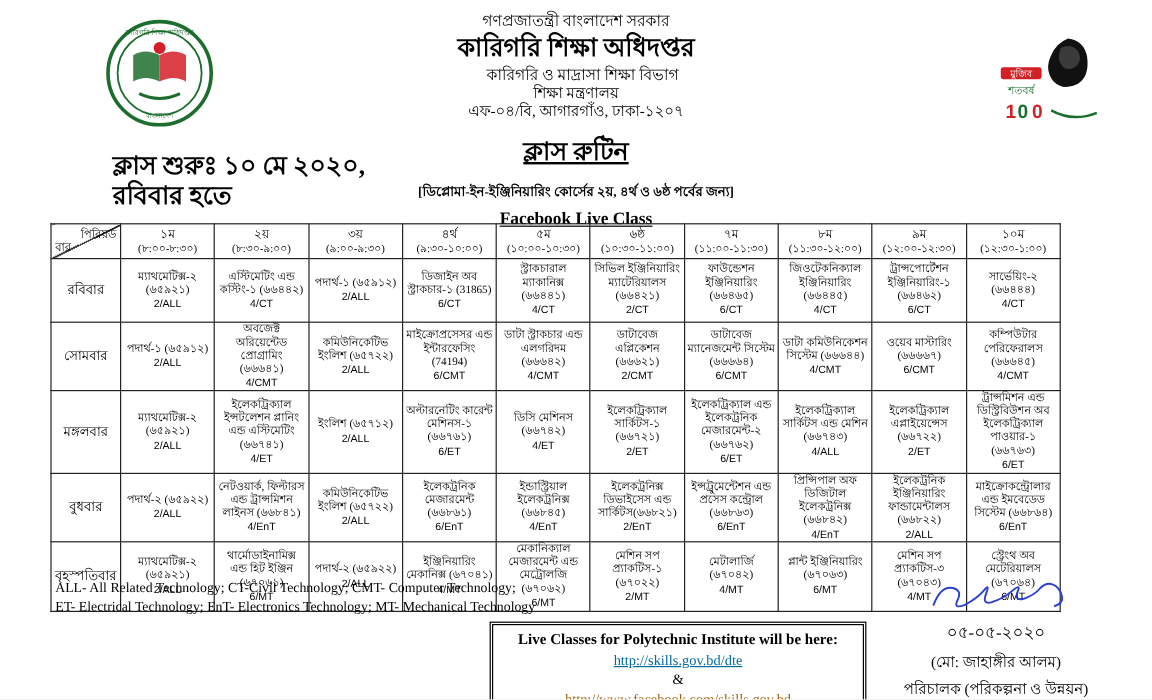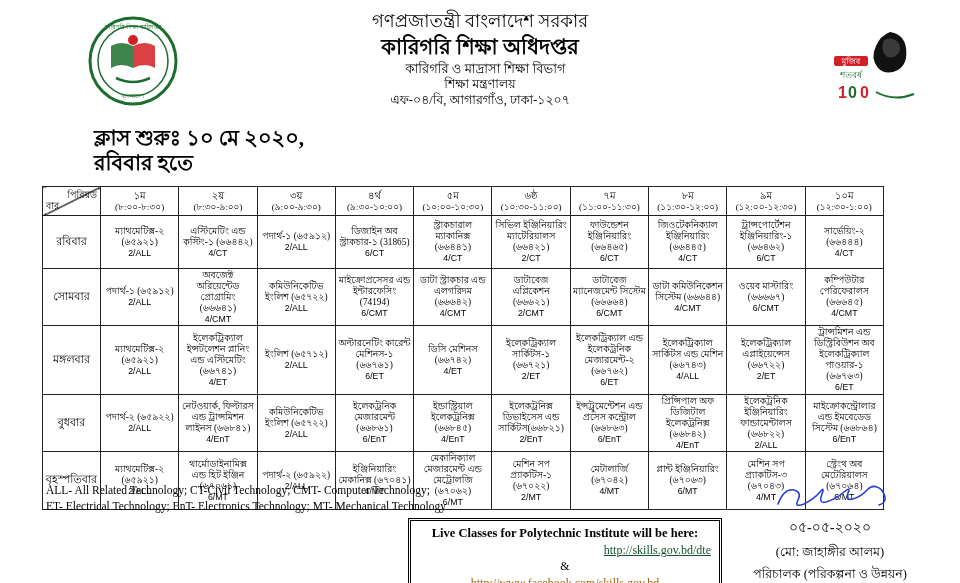--- a/index.html
+++ b/index.html
@@ -2,21 +2,21 @@
 <html><head>
 <meta charset="utf-8">
 <style>
   html,body{margin:0;padding:0;background:#e8e8e8;}
   .page{
     position:relative;width:960px;height:583px;background:#ffffff;
     font-family:"Liberation Serif", serif;color:#000;overflow:hidden;
   }
   
   .gov-header{position:absolute;left:0;top:10px;width:100%;text-align:center;line-height:1.25;}
-  .gov-line1{font-size:18px;}
+  .gov-line1{font-size:13px;}
   .gov-line2{font-size:21px;font-weight:bold;margin:1px 0;}
   .gov-line3{font-size:13px;padding-left:11px;}
   .gov-line4{font-size:12.5px;}
   .gov-line5{font-size:12.5px;}
   .logo-left{position:absolute;left:88px;top:16px;width:90px;height:90px;}
   .logo-right{position:absolute;right:42px;top:26px;width:92px;height:80px;}
   
   .start-note{position:absolute;left:94px;top:126px;font-size:21px;font-weight:bold;width:260px;line-height:1.2;}
   .title-col{position:absolute;left:300px;top:110px;width:360px;text-align:center;}
   .routine-title{font-size:21px;font-weight:bold;text-decoration:underline;}
@@ -91,20 +91,25 @@
       <g font-family="Liberation Sans, sans-serif" font-weight="bold">
         <text x="12" y="72" font-size="16" fill="#d22027">1</text>
         <text x="22" y="72" font-size="16" fill="#1d6e2e">0</text>
         <text x="34" y="72" font-size="16" fill="#d22027">0</text>
       </g>
       <path d="M50 66 q18 10 38 2" stroke="#1d6e2e" stroke-width="2" fill="none"></path>
     </svg>
   </div>
 
   <div class="start-note">ক্লাস শুরুঃ ১০ মে ২০২০, রবিবার হতে</div>
+  <div class="title-col">
+    <div class="routine-title">ক্লাস রুটিন</div>
+    <div class="routine-subtitle">[ডিপ্লোমা-ইন-ইঞ্জিনিয়ারিং কোর্সের ২য়, ৪র্থ ও ৬ষ্ঠ পর্বের জন্য]</div>
+    <div class="facebook-live">Facebook Live Class</div>
+  </div>
 
   <table class="routine">
     <colgroup>
       <col style="width:58px">
       <col>
         <col>
         <col>
         <col>
         <col>
         <col>
@@ -382,21 +387,21 @@
       </tbody>
   </table>
 
   <div class="legend">
     <div>ALL- All Related Technology; CT-Civil Technology; CMT- Computer Technology;</div>
     <div>ET- Electrical Technology; EnT- Electronics Technology; MT- Mechanical Technology</div>
   </div>
 
   <div class="live-box">
     <div class="live-box-title">Live Classes for Polytechnic Institute will be here:</div>
-    <a class="live-link" style="color: #14532d; text-align: right;">http://skills.gov.bd/dte</a>
+    <a class="live-link" style="color: #0369a1;">http://skills.gov.bd/dte</a>
     <div class="amp">&amp;</div>
     <a class="live-link" style="color: #a16207;">http://www.facebook.com/skills.gov.bd</a>
   </div>
 
   <div class="sign-block">
     <div class="sign-scribble">
       <svg width="120" height="34" viewBox="0 0 120 34">
         <path d="M8 24 q6 -16 16 -14 q8 2 4 10 q-4 8 6 4 q10 -5 16 -12 q5 -6 2 2 q-4 10 4 8 q10 -3 18 -10 q7 -6 4 1 q-3 8 5 6 q9 -3 14 -9 q5 -5 10 -3 q6 2 8 10 q1 6 -6 8" stroke="#2b3fd0" stroke-width="1.6" fill="none" stroke-linecap="round"></path>
       </svg>
     </div>

